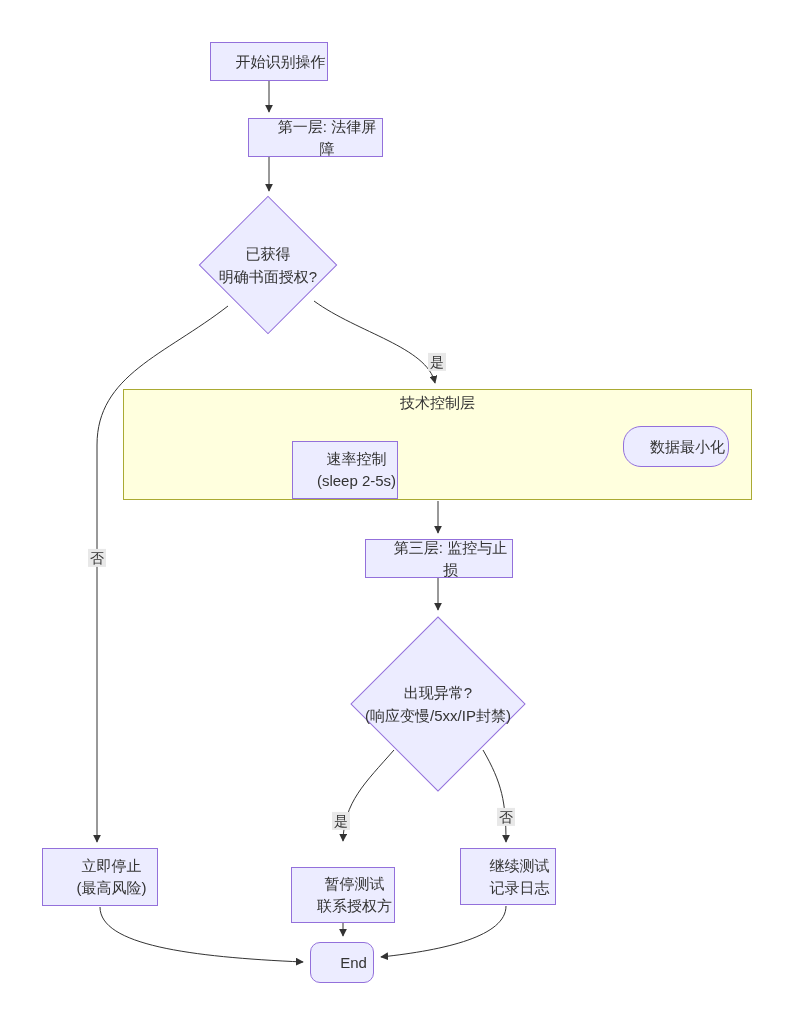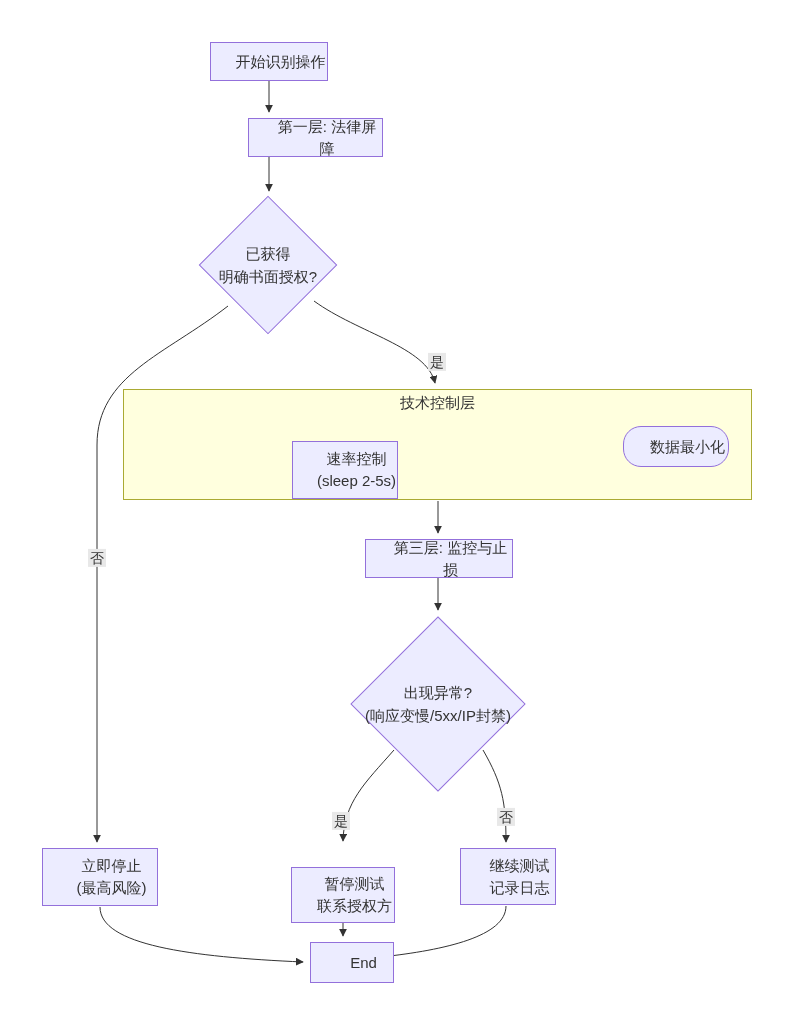--- a/index.html
+++ b/index.html
@@ -82,21 +82,21 @@
   #n-entry{left:150px;top:417px;width:103px;height:58px;}
   #n-rate{left:292px;top:417px;width:106px;height:58px;margin-top:24px;}
   #n-fingerprint{left:434px;top:417px;width:152px;height:58px;}
   #n-minimize{left:623px;top:426px;width:106px;height:41px;border-radius:18px;}
   #n-monitor{left:365px;top:539px;width:148px;height:39px;}
   #d-anomaly{left:376px;top:642px;width:124px;height:124px;}
   #d-anomaly-label{left:328px;top:673px;width:220px;height:62px;}
   #n-stop{left:42px;top:848px;width:116px;height:58px;}
   #n-pause{left:291px;top:847px;width:104px;height:56px;margin-top:20px;}
   #n-continue{left:460px;top:848px;width:96px;height:57px;}
-  #n-end{left:310px;top:942px;width:84px;height:41px;}
+  #n-end{left:310px;top:942px;width:64px;height:41px;border-radius:10px;}
   #lbl-yes1{left:437px;top:362px;}
   #lbl-no1{left:97px;top:558px;}
   #lbl-yes2{left:341px;top:821px;}
   #lbl-no2{left:506px;top:817px;}
 </style>
 </head>
 <body>
 
 <div id="canvas">
 

